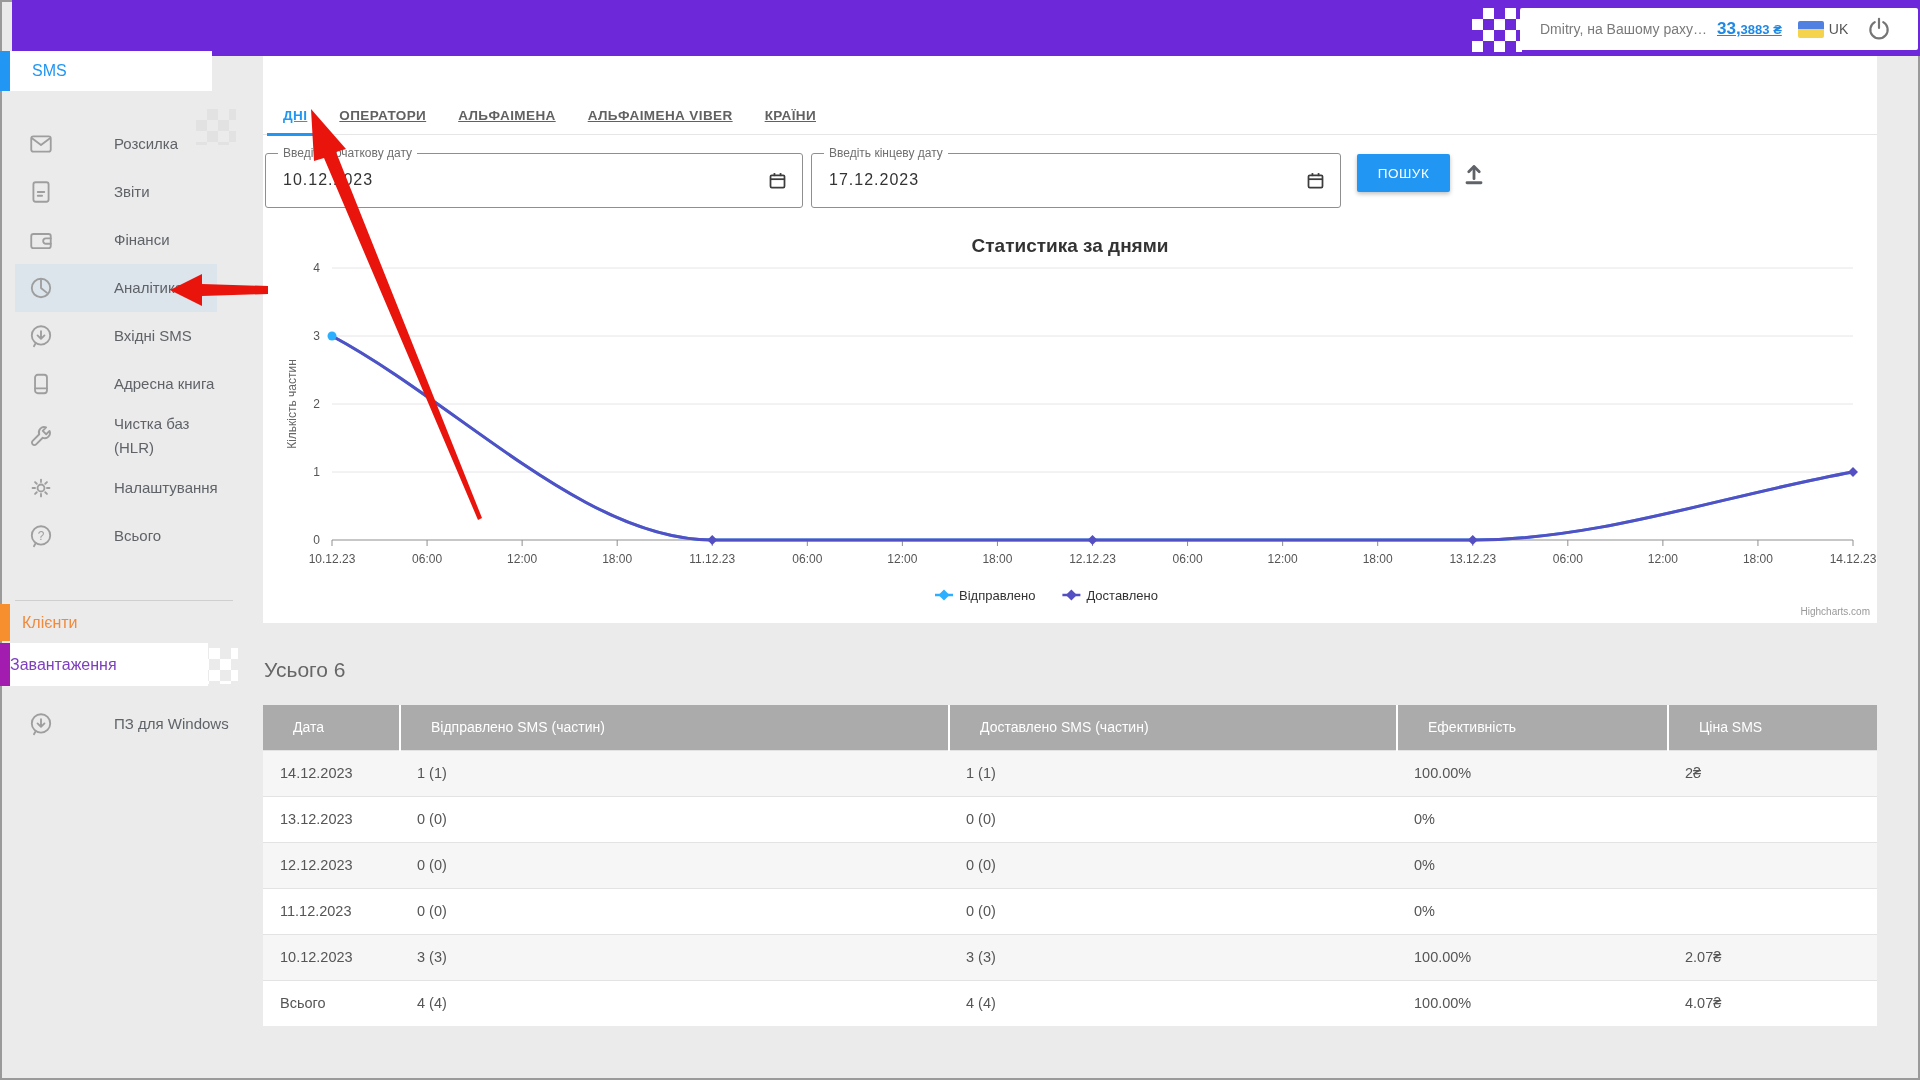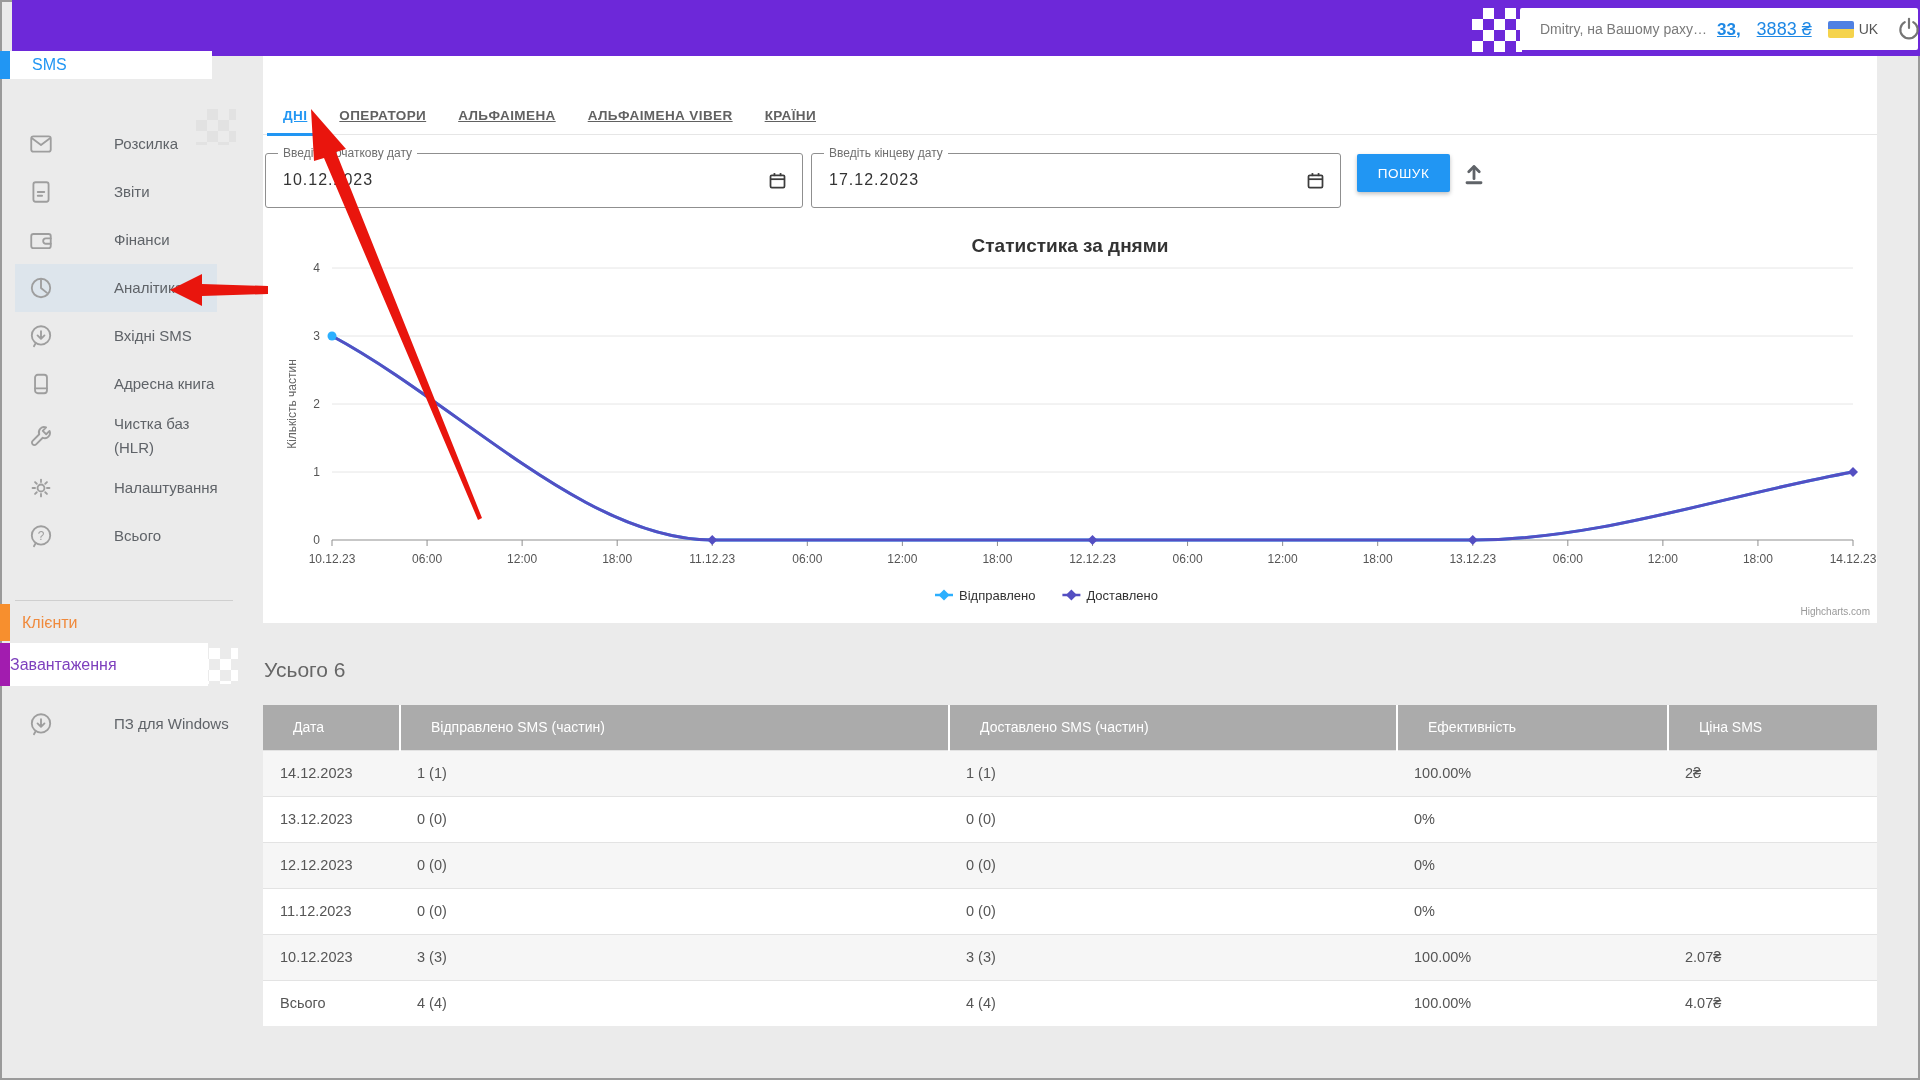--- a/index.html
+++ b/index.html
@@ -9,32 +9,32 @@
     background:#ebebeb; position:relative; overflow:hidden;
     box-shadow: inset 0 0 0 2px #9a9a9a;
   }
   
   .header { position:absolute; left:12px; top:0; width:1920px; height:56px; background:#6d28d9; }
   .user-box { position:absolute; left:1508px; top:8px; width:398px; height:42px; background:#fff;
     display:flex; align-items:center; padding:0 14px 0 20px; border-radius:2px; }
   .user-label { color:#7a7a7a; font-size:14px; white-space:nowrap; }
   .balance-link { color:#1e88e5; text-decoration:underline; margin-left:10px; white-space:nowrap; cursor:pointer; }
   .balance-main { font-size:17px; font-weight:bold; }
-  .balance-frac { font-size:18px; font-weight:normal;margin-left:16px; }
+  .balance-frac { font-size:13px; font-weight:bold; }
   .flag { width:26px; height:17px; margin-left:16px; border-radius:2px; overflow:hidden; display:inline-block; flex:none; }
   .flag .b { height:50%; background:#4f80e2; } .flag .y { height:50%; background:#f5d34c; }
   .lang { color:#555; font-size:14px; margin-left:5px; }
   .power { margin-left:18px; cursor:pointer; display:flex; }
   .checkers-white, .checkers-gray { position:absolute;
     background-image: conic-gradient(#fff 0 25%, transparent 0 50%, #fff 0 75%, transparent 0);
     background-size:22px 22px; }
   .checkers-gray { background-image: conic-gradient(#e2e2e2 0 25%, transparent 0 50%, #e2e2e2 0 75%, transparent 0); }
   
   .sidebar { position:absolute; left:0; top:56px; width:240px; bottom:0; }
-  .side-sms { position:absolute; left:0; top:-5px; width:212px; height:28px; background:#fff;
+  .side-sms { position:absolute; left:0; top:-5px; width:212px; height:40px; background:#fff;
     border-left:10px solid #2196f3; display:flex; align-items:center; padding-left:22px;
     color:#2196f3; font-size:16px; cursor:pointer; }
   .side-list { position:absolute; left:0; top:64px; width:240px; }
   .side-item { display:flex; align-items:center; min-height:48px; padding:4px 10px 4px 28px; cursor:pointer; color:#5f6368; font-size:15px; }
   .side-item .ico { width:26px; height:26px; flex:none; margin-right:20px; display:flex; }
   .side-item.active { background:#dde5ec; margin-left:15px; padding-left:13px; width:202px; }
   .side-item .lbl { line-height:24px; max-width:130px;margin-left:40px; }
   .divider { position:absolute; left:15px; top:544px; width:218px; height:1px; background:#cfcfcf; }
   .side-clients { position:absolute; left:0; top:548px; width:240px; height:37px; border-left:10px solid #f78f2e;
     display:flex; align-items:center; padding-left:12px; color:#f08a3c; font-size:16px; cursor:pointer; }

